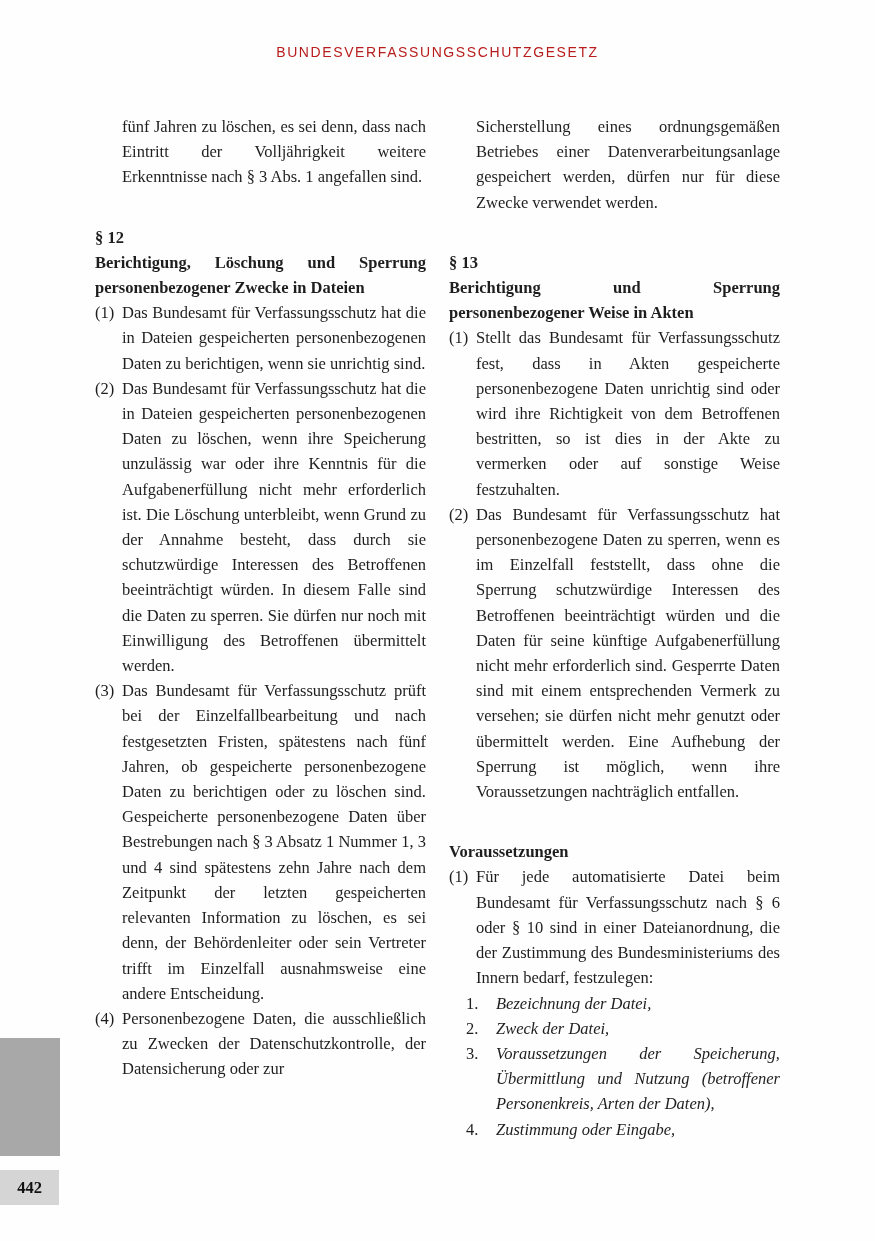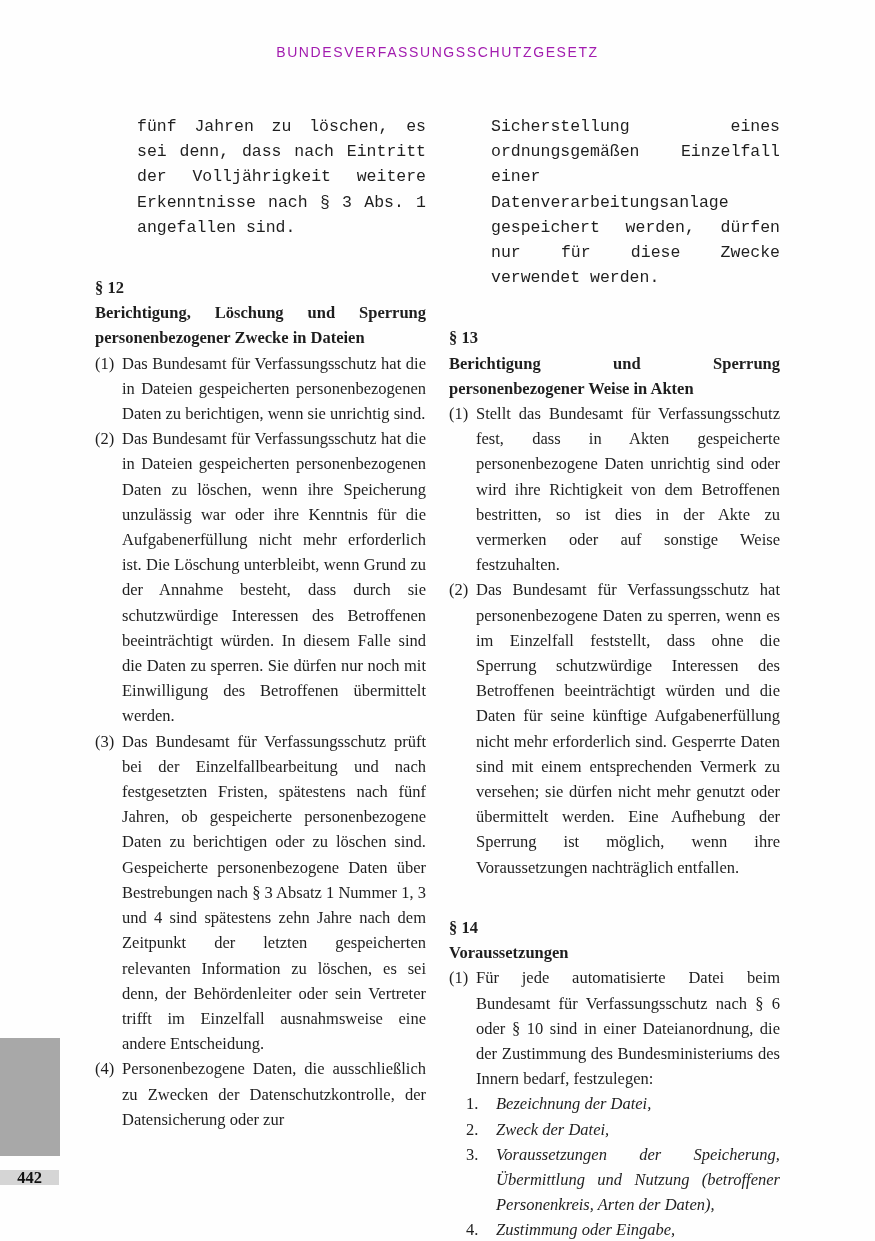--- a/index.html
+++ b/index.html
@@ -13,36 +13,36 @@
   }
   .page { position: absolute; inset: 0; width: 875px; height: 1241px; background: #fefefe; }
 
   .running-head {
     position: absolute;
     top: 44px; left: 0; width: 875px;
     text-align: center;
     font-family: "Liberation Sans", sans-serif;
     font-size: 14px;
     letter-spacing: 1.6px;
-    color: #a21caf;
+    color: #b91c1c;
     font-weight: 400;
   }
 
   .col {
     position: absolute;
     top: 114px;
     width: 331px;
     font-size: 16.5px;
     line-height: 25.2px;
     text-align: justify;
   }
   .col-left  { left: 95px; }
   .col-right { left: 449px; }
 
-  .cont-paragraph { margin-left: 42px; font-family: Liberation Mono, monospace; }
+  .cont-paragraph { margin-left: 27px; }
 
   .section { margin-top: 35px; }
   .section-number { font-weight: 700; }
   .section-title  { font-weight: 700; text-align: justify; }
 
   .item { display: flex; }
   .item .marker { flex: 0 0 27px; text-align: left; }
   .item .text   { flex: 1 1 auto; text-align: justify; }
 
   .subitem { display: flex; margin-left: 17px; }
@@ -50,21 +50,21 @@
   .subitem .text   { flex: 1 1 auto; text-align: justify; font-style: italic; }
 
   .edge-tab {
     position: absolute;
     left: 0; top: 1038px;
     width: 60px; height: 118px;
   }
   .pagenum-box {
     position: absolute;
     left: 0; top: 1170px;
-    width: 59px; height: 15px;
+    width: 59px; height: 35px;
     display: flex; align-items: center; justify-content: center;
   }
   .pagenum-box .num {
     font-family: "Liberation Serif", serif;
     font-weight: 700;
     font-size: 16.5px;
     color: #111;
   }
 </style>
 </head>
@@ -94,38 +94,37 @@
         <span class="text">Das Bundesamt für Verfassungsschutz prüft bei der Einzelfallbearbeitung und nach festgesetzten Fristen, spätestens nach fünf Jahren, ob gespeicherte personenbezogene Daten zu berichtigen oder zu löschen sind. Gespeicherte personenbezogene Daten über Bestrebungen nach § 3 Absatz 1 Nummer 1, 3 und 4 sind spätestens zehn Jahre nach dem Zeitpunkt der letzten gespeicherten relevanten Information zu löschen, es sei denn, der Behördenleiter oder sein Vertreter trifft im Einzelfall ausnahmsweise eine andere Entscheidung.</span>
       </div>
       <div class="item">
         <span class="marker">(4)</span>
         <span class="text">Personenbezogene Daten, die ausschließlich zu Zwecken der Datenschutzkontrolle, der Datensicherung oder zur</span>
       </div>
     </div>
   </div>
 
   <div class="col col-right">
-    <div class="cont-paragraph">Sicherstellung eines ordnungsgemäßen Einzelfall einer Datenverarbeitungsanlage gespeichert werden, dürfen nur für diese Zwecke verwendet werden.</div>
+    <div class="cont-paragraph">Sicherstellung eines ordnungsgemäßen Betriebes einer Datenverarbeitungsanlage gespeichert werden, dürfen nur für diese Zwecke verwendet werden.</div>
 
     <div class="section">
       <div class="section-number">§ 13</div>
       <div class="section-title">Berichtigung und Sperrung personenbezogener Weise in Akten</div>
 
       <div class="item">
         <span class="marker">(1)</span>
         <span class="text">Stellt das Bundesamt für Verfassungsschutz fest, dass in Akten gespeicherte personenbezogene Daten unrichtig sind oder wird ihre Richtigkeit von dem Betroffenen bestritten, so ist dies in der Akte zu vermerken oder auf sonstige Weise festzuhalten.</span>
       </div>
       <div class="item">
         <span class="marker">(2)</span>
         <span class="text">Das Bundesamt für Verfassungsschutz hat personenbezogene Daten zu sperren, wenn es im Einzelfall feststellt, dass ohne die Sperrung schutzwürdige Interessen des Betroffenen beeinträchtigt würden und die Daten für seine künftige Aufgabenerfüllung nicht mehr erforderlich sind. Gesperrte Daten sind mit einem entsprechenden Vermerk zu versehen; sie dürfen nicht mehr genutzt oder übermittelt werden. Eine Aufhebung der Sperrung ist möglich, wenn ihre Voraussetzungen nachträglich entfallen.</span>
       </div>
     </div>
 
     <div class="section">
-      <div class="section-number">§ 14</div>
       <div class="section-title">Voraussetzungen</div>
 
       <div class="item">
         <span class="marker">(1)</span>
         <span class="text">Für jede automatisierte Datei beim Bundesamt für Verfassungsschutz nach § 6 oder § 10 sind in einer Dateianordnung, die der Zustimmung des Bundesministeriums des Innern bedarf, festzulegen:</span>
       </div>
 
       <div class="subitem">
         <span class="marker">1.</span>
         <span class="text">Bezeichnung der Datei,</span>

